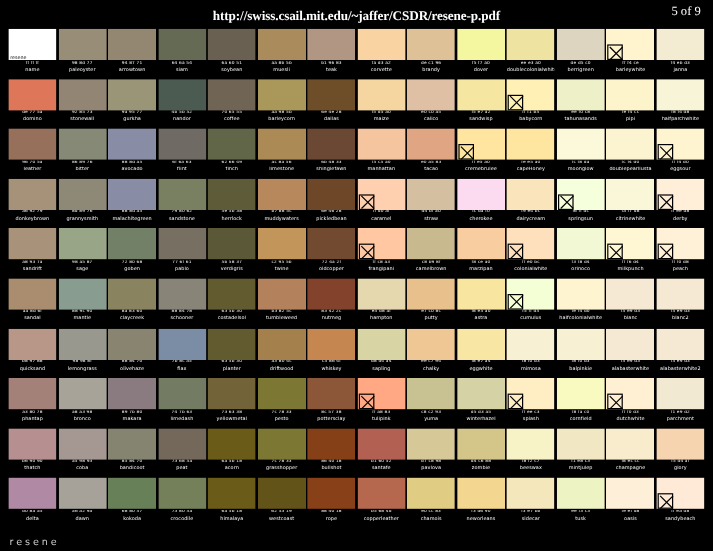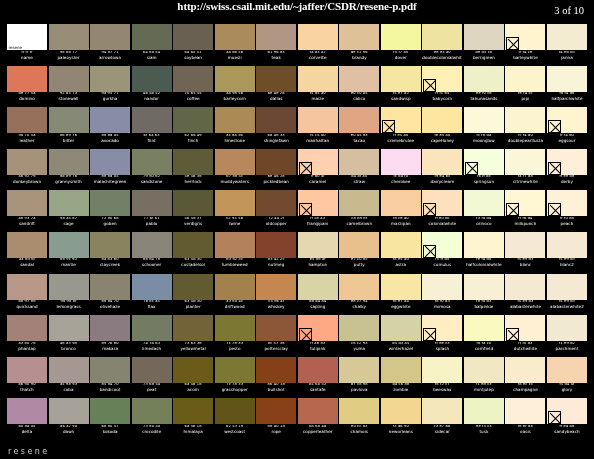--- a/index.html
+++ b/index.html
@@ -11,21 +11,21 @@
     position:relative;
   }
   #page{
     position:absolute;inset:0;
     background:#000000;
   }
   
   .header{
     height:20px;
     position:relative;
-    display:flex;align-items:flex-start;justify-content:center;
+    display:flex;align-items:flex-end;justify-content:center;
   }
   .header-url{
     font-family:"Liberation Serif", serif;
     font-size:11px;
     font-weight:bold;
     color:#ffffff;
     letter-spacing:-0.1px;
     white-space:nowrap;
   }
   .header-page{
@@ -112,21 +112,21 @@
     color:#cfcfcf;
   }
 </style>
 </head>
 <body>
 
 <div id="page">
 
   <div class="header">
     <span class="header-url">http://swiss.csail.mit.edu/~jaffer/CSDR/resene-p.pdf</span>
-    <span class="header-page">3 of 10</span>
+    <span class="header-page">5 of 9</span>
   </div>
 
   <div class="grid" id="swatch-grid">
       <div class="cell">
         <div class="chip" style="background: rgb(255, 255, 255);">
           <span class="chip-caption">resene</span>
         </div>
         <div class="labels">
           <span class="hexline">ff  ff  ff</span>
           <span class="nameline">name</span>

